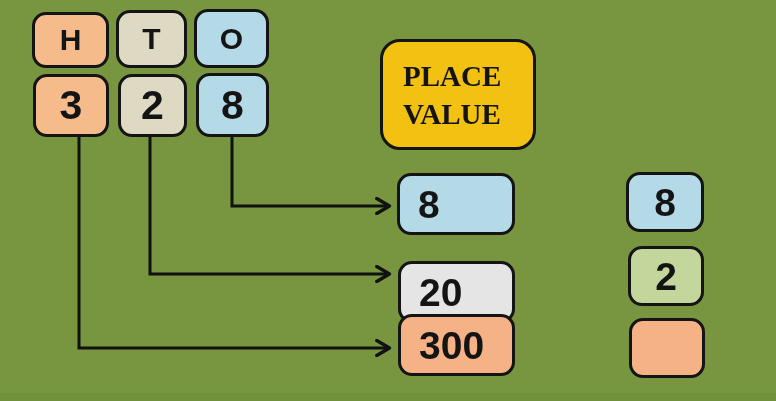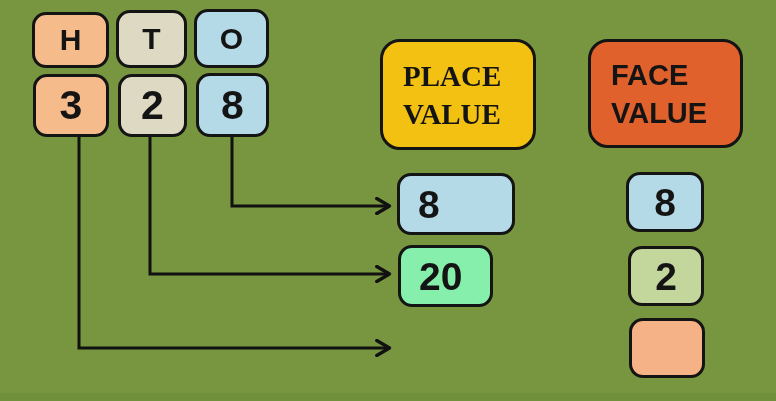--- a/index.html
+++ b/index.html
@@ -86,23 +86,23 @@
   <div class="box hto" style="left: 32px; top: 12px; width: 77px; height: 56px; background-color: rgb(246, 187, 139);">H</div>
   <div class="box hto" style="left: 116px; top: 10px; width: 71px; height: 58px; background-color: rgb(221, 217, 195);">T</div>
   <div class="box hto" style="left: 194px; top: 9px; width: 75px; height: 59px; background-color: rgb(181, 218, 231);">O</div>
 
   <div class="box digit" style="left: 33px; top: 74px; width: 76px; height: 63px; background-color: rgb(246, 187, 139);">3</div>
   <div class="box digit" style="left: 118px; top: 74px; width: 69px; height: 63px; background-color: rgb(221, 217, 195);">2</div>
   <div class="box digit" style="left: 196px; top: 73px; width: 73px; height: 64px; background-color: rgb(181, 218, 231);">8</div>
 
   <div class="box header-box" style="left: 380px; top: 39px; width: 156px; height: 111px; background-color: rgb(242, 193, 17); font-family: Liberation Serif, serif;">PLACE VALUE</div>
 
-  <div class="box header-box" style="left: 588px; top: 39px; width: 155px; height: 109px; background-color: rgb(224, 97, 44);">FACE VALUE</div>
 
   <div class="box pv-item" style="left: 397px; top: 173px; width: 118px; height: 62px; background-color: rgb(181, 218, 231);">8</div>
-  <div class="box pv-item" style="left: 398px; top: 245px; width: 95px; height: 62px; background-color: #86efac;">20</div>
+  <div class="box pv-item" style="left: 398px; top: 261px; width: 117px; height: 62px; background-color: #e5e5e5;">20</div>
+  <div class="box pv-item" style="left: 398px; top: 314px; width: 117px; height: 62px; background-color: rgb(245, 178, 134);">300</div>
 
   <div class="box fv-item" style="left: 626px; top: 172px; width: 78px; height: 60px; background-color: rgb(181, 218, 231);">8</div>
   <div class="box fv-item" style="left: 628px; top: 246px; width: 76px; height: 60px; background-color: rgb(195, 215, 156);">2</div>
   <div class="box fv-item" style="left: 629px; top: 318px; width: 76px; height: 60px; background-color: rgb(245, 178, 134);"></div>
 
   <div class="bottom-strip"></div>
 </div>
 
 </body></html>

